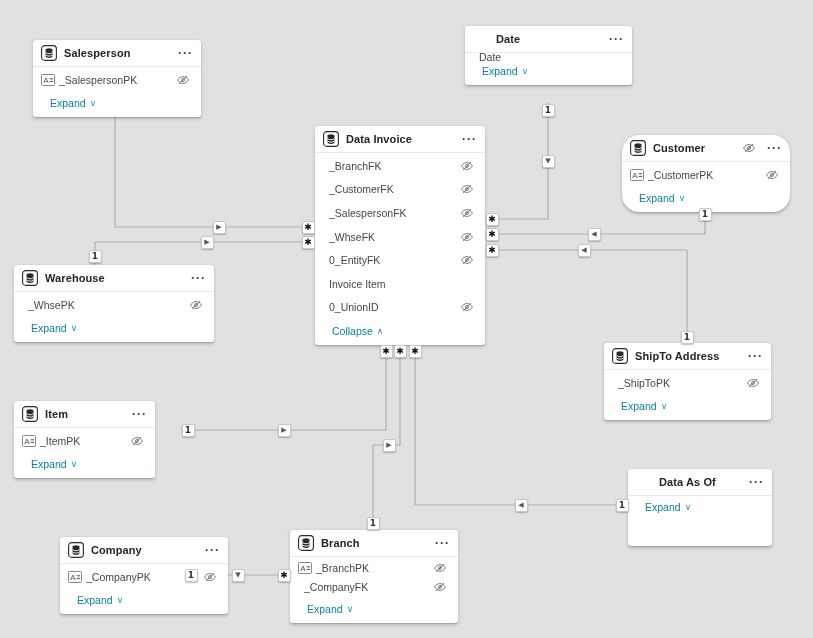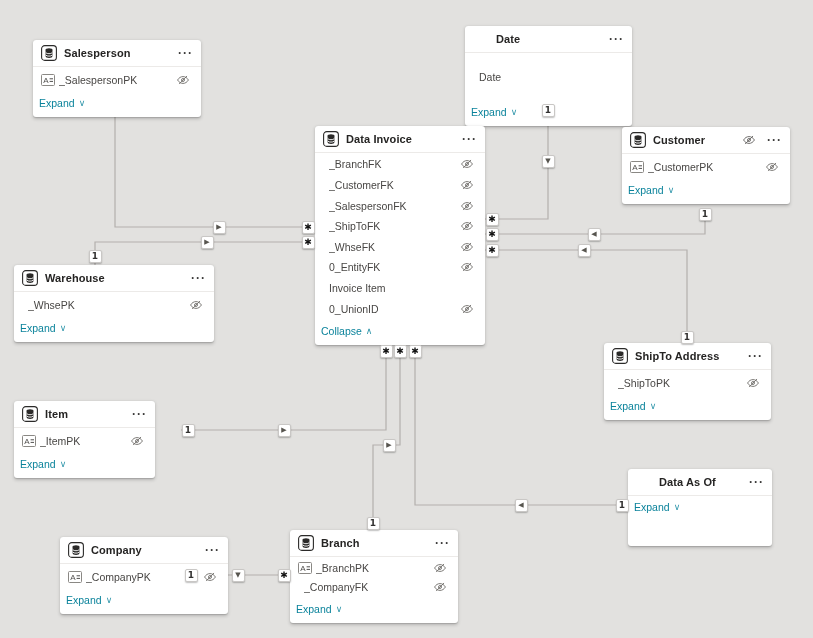--- a/index.html
+++ b/index.html
@@ -40,21 +40,21 @@
     justify-content:space-around; padding:1px 0;
   }
   .field-row { display:flex; align-items:center; padding:0 11px 0 8px; flex:1 1 0; min-height:0; }
   .attr-icon { flex:0 0 14px; width:14px; height:12px; display:flex; }
   .fname {
     font-size:10.5px; color:var(--fld,#484644);
     white-space:nowrap; overflow:hidden; margin-left:6px;
   }
   .attr-icon + .fname { margin-left:4px; }
   .eye-slash { margin-left:auto; flex:0 0 14px; display:flex; }
-  .card-footer { flex:0 0 25px; display:flex; align-items:center; padding:0 0 4px 6px; }
+  .card-footer { flex:0 0 25px; display:flex; align-items:center; padding:0 0 4px 17px; }
   .expand-link {
     font-size:10.5px; color:var(--accent,#0b839b);
     cursor:pointer; display:flex; align-items:center; gap:4px; white-space:nowrap;
   }
   .chev { font-size:9px; opacity:.85; }
 
   .marker {
     position:absolute; z-index:3;
     width:13px; height:13px;
     background:#fff; border:1px solid var(--mbr,#c9c7c5); border-radius:2px;
@@ -141,21 +141,21 @@
     </span>
   </div>
       </div>
     <div class="card-footer">
       <span class="expand-link">
         <span>Expand</span>
         <span class="chev">∨</span>
       </span>
     </div>
   </div>
-    <div class="card" style="left: 465px; top: 26px; width: 167px; height: 100px;">
+    <div class="card" style="left: 465px; top: 26px; width: 167px; height: 59px;">
     <div class="card-header">
       <span class="db-icon" style="visibility: hidden;">
         <svg viewBox="0 0 16 16" width="16" height="16">
           <rect x="0.6" y="0.6" width="14.8" height="14.8" rx="3.2" fill="#ffffff" stroke="#2b2a29" stroke-width="1.1"></rect>
           <path d="M4.6 4.8 v6.5 c0 1 1.5 1.7 3.4 1.7 s3.4 -.7 3.4 -1.7 V4.8 Z" fill="#2b2a29"></path>
           <ellipse cx="8" cy="4.8" rx="3.4" ry="1.5" fill="#2b2a29"></ellipse>
           <path d="M4.9 7.8 c.8 .6 1.8 .9 3.1 .9 s2.3 -.3 3.1 -.9" stroke="#ffffff" stroke-width=".9" fill="none"></path>
           <path d="M4.9 10.2 c.8 .6 1.8 .9 3.1 .9 s2.3 -.3 3.1 -.9" stroke="#ffffff" stroke-width=".9" fill="none"></path>
         </svg>
       </span>
@@ -227,31 +227,20 @@
     <span class="eye-slash">
       <svg viewBox="0 0 16 16" width="14" height="14">
         <path d="M1.8 8 C3.4 5.4 5.5 4.1 8 4.1 S12.6 5.4 14.2 8 C12.6 10.6 10.5 11.9 8 11.9 S3.4 10.6 1.8 8 Z" fill="none" stroke="#6b6966" stroke-width="1"></path>
         <circle cx="8" cy="8" r="1.7" fill="none" stroke="#6b6966" stroke-width="1"></circle>
         <path d="M3.6 12.6 L12.6 3.4" stroke="#6b6966" stroke-width="1"></path>
       </svg>
     </span>
   </div>
         <div class="field-row">
 
-    <span class="fname">_ShipToFK</span>
-    <span class="eye-slash">
-      <svg viewBox="0 0 16 16" width="14" height="14">
-        <path d="M1.8 8 C3.4 5.4 5.5 4.1 8 4.1 S12.6 5.4 14.2 8 C12.6 10.6 10.5 11.9 8 11.9 S3.4 10.6 1.8 8 Z" fill="none" stroke="#6b6966" stroke-width="1"></path>
-        <circle cx="8" cy="8" r="1.7" fill="none" stroke="#6b6966" stroke-width="1"></circle>
-        <path d="M3.6 12.6 L12.6 3.4" stroke="#6b6966" stroke-width="1"></path>
-      </svg>
-    </span>
-  </div>
-        <div class="field-row">
-
     <span class="fname">_WhseFK</span>
     <span class="eye-slash">
       <svg viewBox="0 0 16 16" width="14" height="14">
         <path d="M1.8 8 C3.4 5.4 5.5 4.1 8 4.1 S12.6 5.4 14.2 8 C12.6 10.6 10.5 11.9 8 11.9 S3.4 10.6 1.8 8 Z" fill="none" stroke="#6b6966" stroke-width="1"></path>
         <circle cx="8" cy="8" r="1.7" fill="none" stroke="#6b6966" stroke-width="1"></circle>
         <path d="M3.6 12.6 L12.6 3.4" stroke="#6b6966" stroke-width="1"></path>
       </svg>
     </span>
   </div>
         <div class="field-row">
@@ -288,21 +277,21 @@
     </span>
   </div>
       </div>
     <div class="card-footer">
       <span class="expand-link">
         <span>Collapse</span>
         <span class="chev">∧</span>
       </span>
     </div>
   </div>
-    <div class="card" style="left: 622px; top: 127px; width: 168px; height: 77px;">
+    <div class="card" style="left: 622px; top: 135px; width: 168px; height: 77px; border-radius: 17px;">
     <div class="card-header">
       <span class="db-icon">
         <svg viewBox="0 0 16 16" width="16" height="16">
           <rect x="0.6" y="0.6" width="14.8" height="14.8" rx="3.2" fill="#ffffff" stroke="#2b2a29" stroke-width="1.1"></rect>
           <path d="M4.6 4.8 v6.5 c0 1 1.5 1.7 3.4 1.7 s3.4 -.7 3.4 -1.7 V4.8 Z" fill="#2b2a29"></path>
           <ellipse cx="8" cy="4.8" rx="3.4" ry="1.5" fill="#2b2a29"></ellipse>
           <path d="M4.9 7.8 c.8 .6 1.8 .9 3.1 .9 s2.3 -.3 3.1 -.9" stroke="#ffffff" stroke-width=".9" fill="none"></path>
           <path d="M4.9 10.2 c.8 .6 1.8 .9 3.1 .9 s2.3 -.3 3.1 -.9" stroke="#ffffff" stroke-width=".9" fill="none"></path>
         </svg>
       </span>

